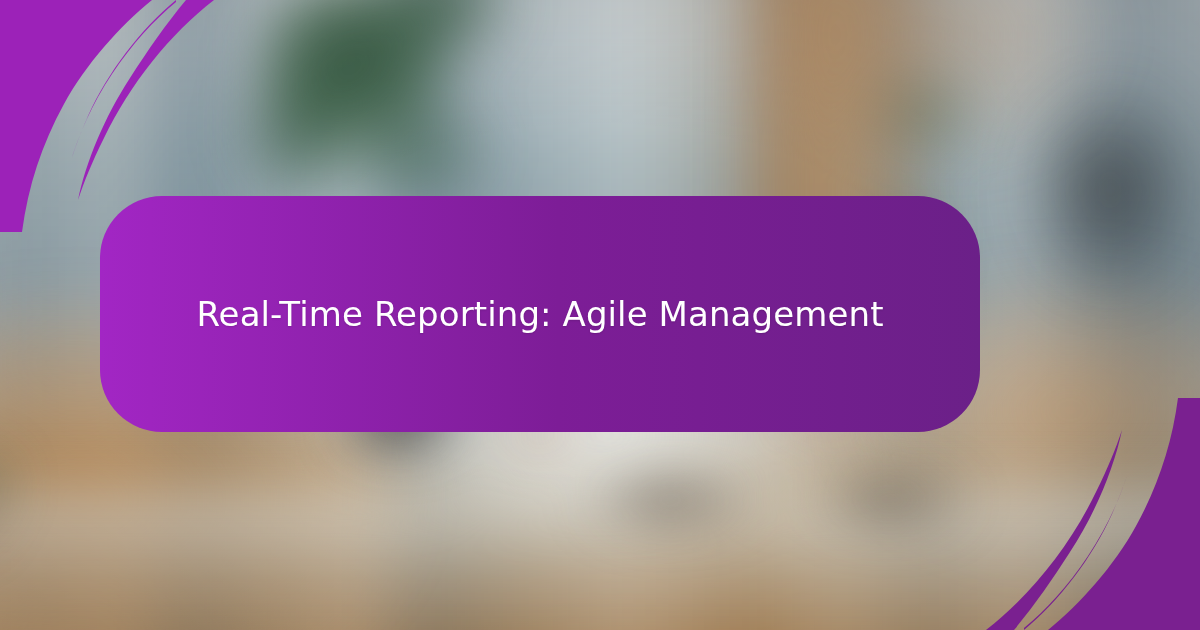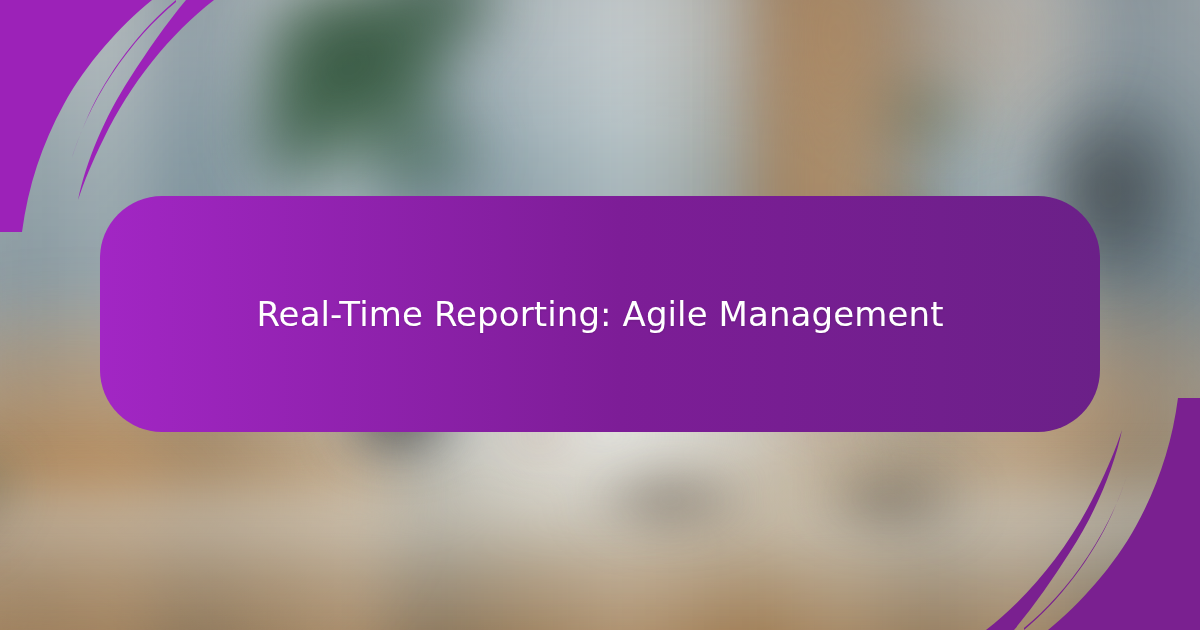--- a/index.html
+++ b/index.html
@@ -115,21 +115,21 @@
     pointer-events: none;
   }
   #deco-top-left   { left: 0;  top: 0;    width: 260px; height: 260px; }
   #deco-bottom-right { right: 0; bottom: 0; width: 260px; height: 260px; transform: rotate(180deg); }
 
   
   #title-card {
     position: absolute;
     left: 100px;
     top: 196px;
-    width: 1000px;
+    width: 880px;
     height: 236px;
     border-radius: 62px;
     display: flex;
     align-items: center;
     justify-content: center;
     box-sizing: border-box;
     padding: 0 70px;
   }
   #card-title {
     margin: 0;

